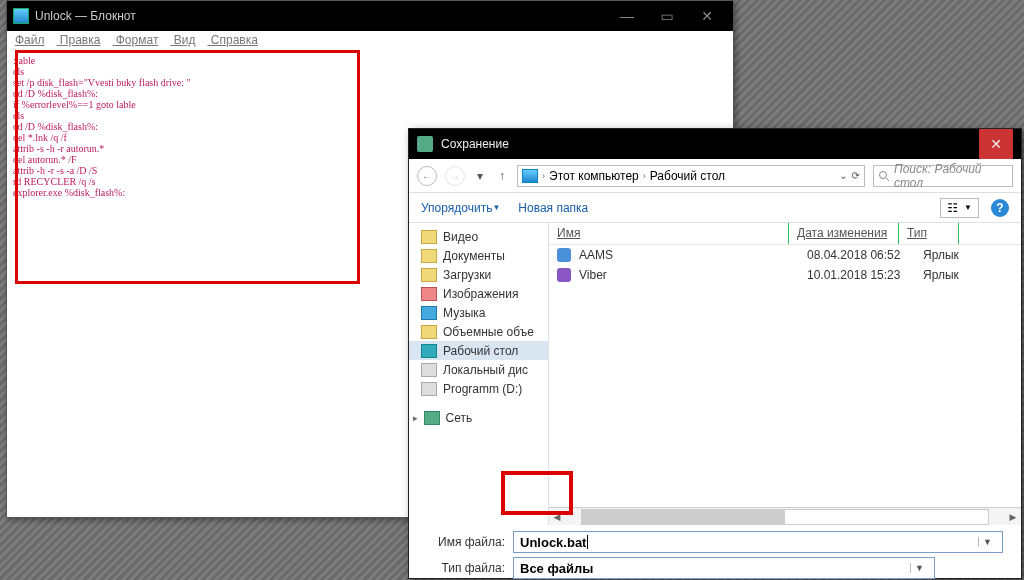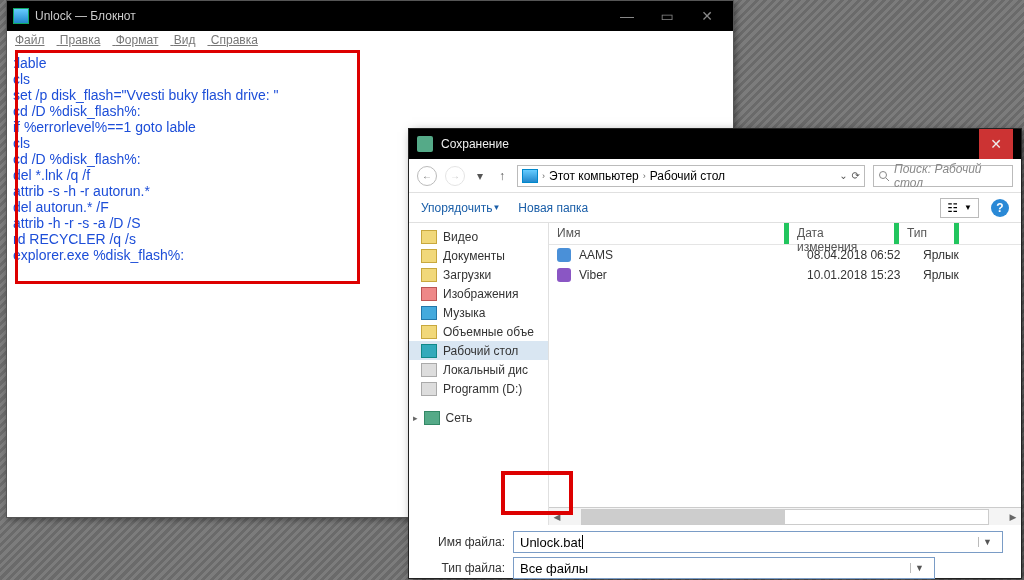--- a/index.html
+++ b/index.html
@@ -15,21 +15,21 @@
     position:absolute; left:6px; top:0; width:728px; height:518px;
     background:#fff; border:1px solid #555;
     box-shadow:2px 2px 6px rgba(0,0,0,.4);
   }
   .np-title { height:30px; background:#000; color:#ccc; display:flex; align-items:center; padding:0 6px; font-size:12px; }
   .np-title .icon { width:16px; height:16px; margin-right:6px; background:linear-gradient(#6cf,#28c); border:1px solid #1a6; }
   .np-title .winbtns { margin-left:auto; display:flex; gap:0; }
   .np-title .winbtn { width:40px; height:30px; display:flex; align-items:center; justify-content:center; color:#888; cursor:pointer; font-size:14px; }
   .np-menu { height:20px; background:#fff; color:#777; padding:2px 8px; font-size:12px; text-decoration:underline; }
   .np-menu span { margin-right:12px; cursor:pointer; }
-  .np-body { padding:4px 6px; font-family:Liberation Sans, sans-serif; font-size:14px; white-space:pre; color:#1d4ed8; }
+  .np-body { padding:4px 6px; font-family:Liberation Serif, serif; font-size:10px; white-space:pre; color:#be185d; }
   .red-box { position:absolute; left:8px; top:49px; width:345px; height:234px; border:3px solid #d00; pointer-events:none; }
 
   
   .save {
     position:absolute; left:408px; top:128px; width:614px; height:451px;
     background:#fff; border:1px solid #222; box-shadow:4px 4px 10px rgba(0,0,0,.5);
   }
   .sv-title { height:30px; background:#000; color:#eee; display:flex; align-items:center; padding:0 8px; font-size:12px; }
   .sv-title .icon { width:16px; height:16px; margin-right:8px; background:#5a8; border-radius:2px; }
   .sv-title .winbtns { margin-left:auto; display:flex; }
@@ -60,34 +60,34 @@
   .tree-gap { height:10px; }
   .ico-folder { background:#f1d87a; border:1px solid #c8a83e; }
   .ico-desktop { background:#3ab; border:1px solid #188; }
   .ico-drive { background:#ddd; border:1px solid #aaa; }
   .ico-pic { background:#e88; border:1px solid #b55; }
   .ico-music { background:#4ad; border:1px solid #27a; }
   .ico-net { background:#5a8; border:1px solid #386; }
 
   .sv-list { flex:1; display:flex; flex-direction:column; }
   .list-head { height:22px; display:flex; border-bottom:1px solid #e5e5e5; font-size:12px; color:#555; }
-  .list-head .col { padding:3px 8px; border-right:5px solid #22c55e; }
+  .list-head .col { padding:3px 8px; border-right:1px solid #22c55e;text-decoration:underline; }
   .list-rows { flex:1; }
   .list-row { height:20px; display:flex; align-items:center; font-size:12px; color:#333; padding:0 8px; gap:8px; }
   .list-row .ico-blue { width:14px; height:14px; background:#4a90d8; border-radius:3px; flex-shrink:0; }
   .list-row .ico-purple { width:14px; height:14px; background:#8a56c4; border-radius:3px; flex-shrink:0; }
   .list-scroll { height:18px; border-top:1px solid #ccc; display:flex; align-items:center; background:#f4f4f4; }
   .list-scroll .track { flex:1; height:16px; background:#fff; border:1px solid #ccc; margin:0 16px; position:relative; }
   .list-scroll .thumb { position:absolute; left:0; top:0; width:50%; height:100%; background:#cdcdcd; }
   .list-scroll .arr { width:16px; text-align:center; color:#666; font-size:9px; cursor:pointer; }
 
   .sv-fields { padding:6px 10px 4px 10px; }
   .field-row { display:flex; align-items:center; margin-bottom:4px; gap:8px; }
   .field-row label { width:86px; text-align:right; font-size:12px; color:#333; }
-  .field-row .input { height:22px; border:1px solid #7a9cc6; padding:0 6px; font-size:13px; display:flex; align-items:center; font-family:"Segoe UI",sans-serif; }
+  .field-row .input { height:22px; border:1px solid #7a9cc6; padding:0 6px; font-size:13px; display:flex; align-items:center; font-family:"Segoe UI",sans-serif;font-weight:bold; }
   .field-row .input.fname { width:490px; }
   .field-row .input.ftype { width:422px; }
   .field-row .drop-arr { width:18px; border-left:1px solid #bbb; text-align:center; color:#555; margin-left:auto; font-size:9px; }
   .red-inputs { position:absolute; left:501px; top:471px; width:72px; height:44px; border:4px solid #d00; pointer-events:none; }
 </style>
 </head>
 <body>
 
 <div class="notepad">
   <div class="np-title">

